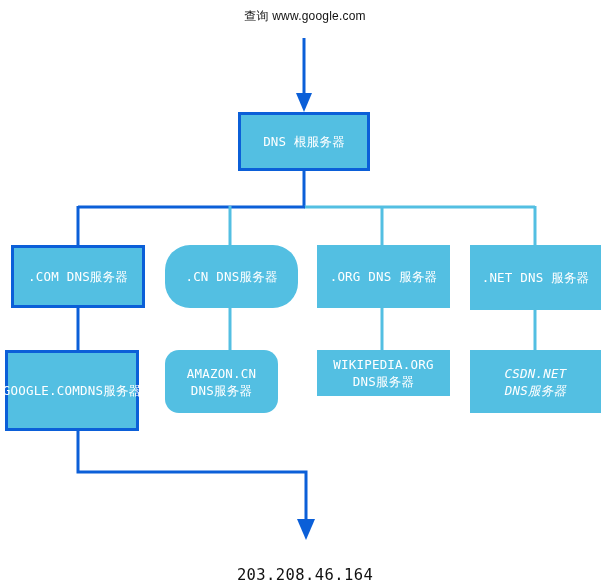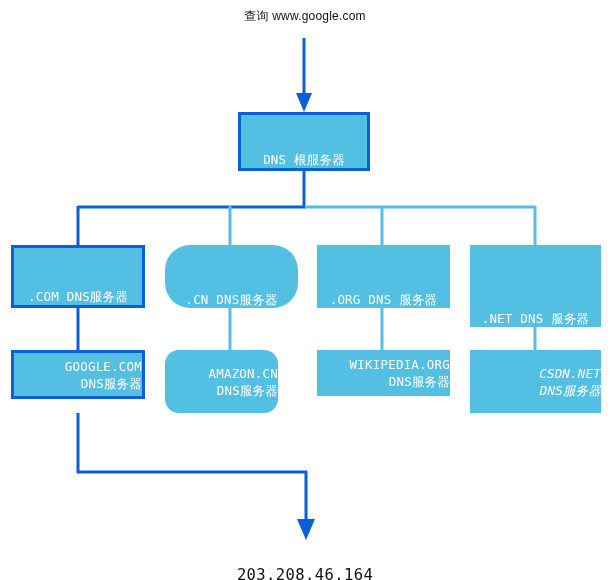--- a/index.html
+++ b/index.html
@@ -23,21 +23,21 @@
     left: 0;
     top: 0;
     width: 610px;
     height: 580px;
   }
   .node {
     position: absolute;
     box-sizing: border-box;
     background: #53bfe2;
     display: flex;
-    align-items: flex-end;
+    align-items: center;
     justify-content: center;
     text-align: center;
     color: #ffffff;
     font-family: "DejaVu Sans Mono", "Liberation Mono", monospace;
     font-size: 12.5px;
     line-height: 17px;
     letter-spacing: 0.2px;
     z-index: 2;
   }
   .node.highlight {
@@ -117,25 +117,25 @@
   </div>
 
   <div class="node" id="node-cn" style="left:165px; top:245px; width:133px; height:63px;border-radius:25px;">
     <span class="node-line">.CN DNS服务器</span>
   </div>
 
   <div class="node" id="node-org" style="left:317px; top:245px; width:133px; height:63px;">
     <span class="node-line">.ORG DNS 服务器</span>
   </div>
 
-  <div class="node" id="node-net" style="left:470px; top:245px; width:131px; height:82px;">
+  <div class="node" id="node-net" style="left:470px; top:245px; width:131px; height:65px;">
     <span class="node-line">.NET DNS 服务器</span>
   </div>
 
-  <div class="node highlight" id="node-google" style="left:11px; top:350px; width:134px; height:49px; flex-direction:column;">
+  <div class="node highlight" id="node-google" style="left:5px; top:350px; width:134px; height:81px; flex-direction:row;">
     <span class="node-line">GOOGLE.COM</span>
     <span class="node-line">DNS服务器</span>
   </div>
 
   <div class="node" id="node-amazon" style="left:165px; top:350px; width:113px; height:63px; flex-direction:column;border-radius:14px;">
     <span class="node-line">AMAZON.CN</span>
     <span class="node-line">DNS服务器</span>
   </div>
 
   <div class="node" id="node-wikipedia" style="left:317px; top:350px; width:133px; height:46px; flex-direction:column;">

